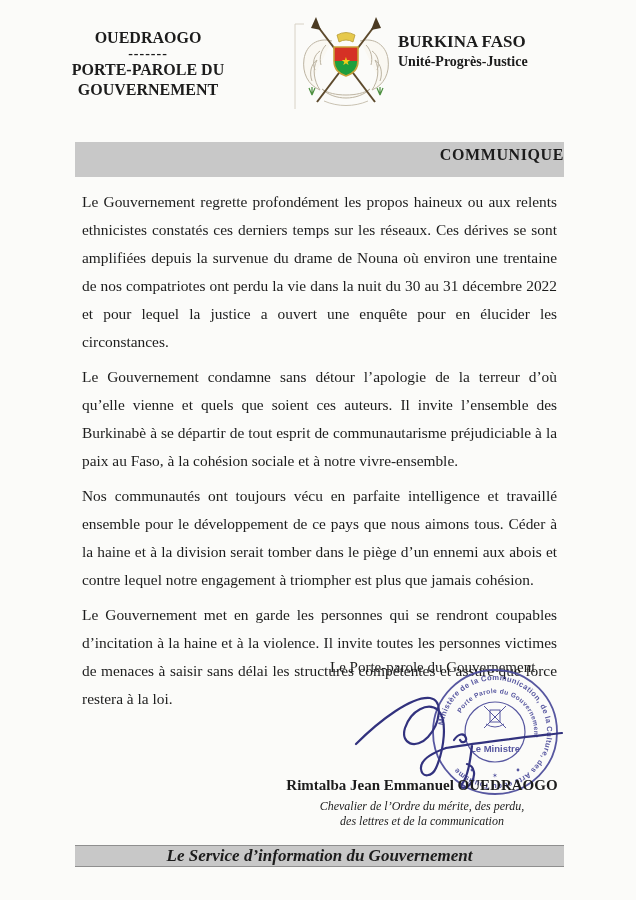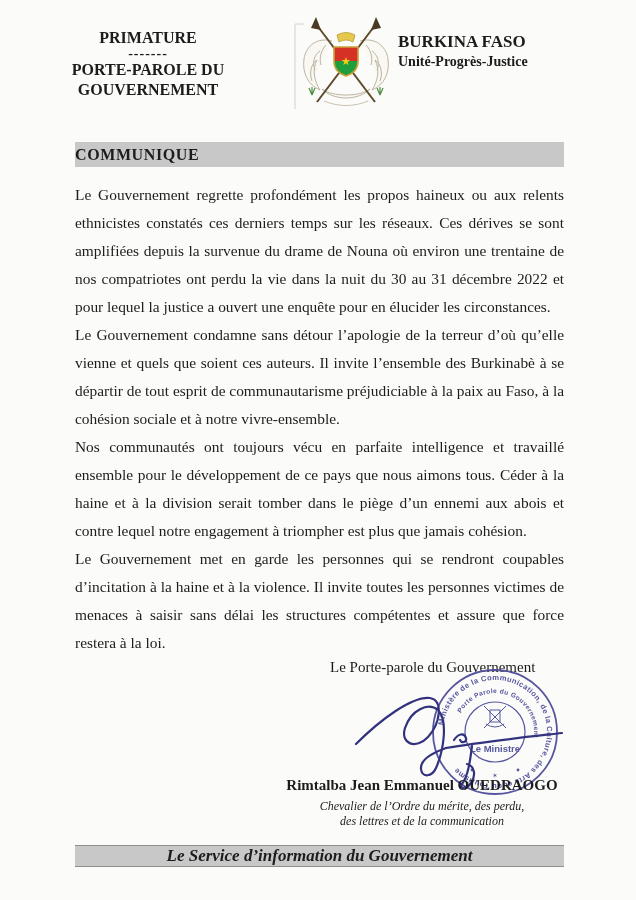--- a/index.html
+++ b/index.html
@@ -9,46 +9,46 @@
   
   .hdr-left{position:absolute;left:62px;top:28px;width:172px;text-align:center;font-weight:bold;font-size:16px;line-height:20px;}
   .hdr-sep{font-size:14px;letter-spacing:1px;line-height:12px;}
   .hdr-right{position:absolute;left:398px;top:32px;width:186px;}
   .country{font-weight:bold;font-size:17px;line-height:20px;}
   .motto{font-weight:bold;font-size:14px;line-height:19px;}
   .emblem{position:absolute;left:292px;top:15px;}
 
   .dateline{position:absolute;right:72px;top:117px;font-size:15px;}
 
-  .title-bar{position:absolute;left:75px;top:142px;width:489px;height:25px;background:#c8c8c8;
-    text-align:left;line-height:25px;font-weight:bold;font-size:16px;letter-spacing:.6px;}
+  .title-bar{position:absolute;left:75px;top:142px;width:489px;height:35px;background:#c8c8c8;
+    text-align:right;line-height:25px;font-weight:bold;font-size:16px;letter-spacing:.6px;}
 
   .content{position:absolute;left:75px;top:181px;width:489px;}
-  .content p{margin:0;font-size:15.4px;line-height:28px;text-align:justify;}
+  .content p{margin:7px;font-size:15.4px;line-height:28px;text-align:justify;}
 
   .sig-label{position:absolute;left:330px;top:659px;font-size:15px;}
   .stamp{position:absolute;left:428px;top:666px;opacity:.92;}
   .signature{position:absolute;left:350px;top:680px;}
 
   .name-block{position:absolute;left:278px;top:776px;width:288px;text-align:center;}
   .sig-name{font-weight:bold;font-size:15px;line-height:19px;}
   .sig-honor{font-style:italic;font-size:12px;line-height:15px;}
   .sig-honor.first{margin-top:4px;}
 
   .footer-bar{position:absolute;left:75px;top:845px;width:489px;height:20px;background:#c8c8c8;
     border-top:1px solid #8f8f8f;border-bottom:1px solid #8f8f8f;
     text-align:center;line-height:20px;font-weight:bold;font-style:italic;font-size:17px;}
 </style>
 </head>
 <body>
 
 <div class="page">
 
   <div class="hdr-left">
-    <div>PRIMATURE</div>
+    <div>OUEDRAOGO</div>
     <div class="hdr-sep">-------</div>
     <div>PORTE-PAROLE DU GOUVERNEMENT</div>
   </div>
 
   <svg class="emblem" width="108" height="98" viewBox="0 0 108 98">
     <g stroke="#d8d2c6" stroke-width="1" fill="none">
       <path d="M3,9 H12 M3,9 V94"></path>
     </g>
 
     <g stroke="#b9b09d" stroke-width="1" fill="#faf8f2" opacity="0.95">

